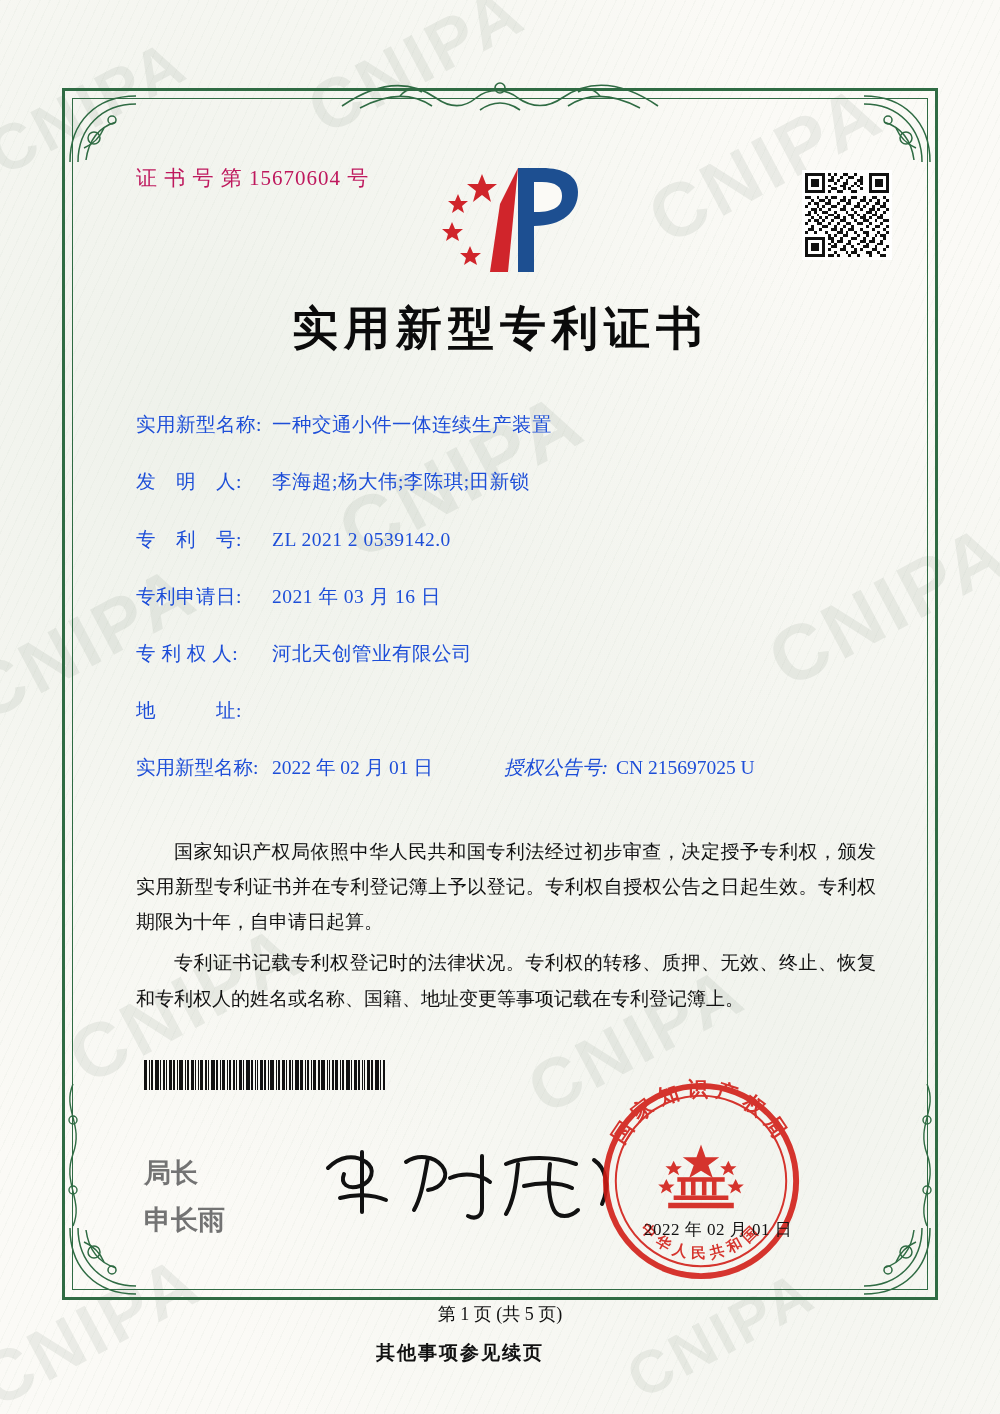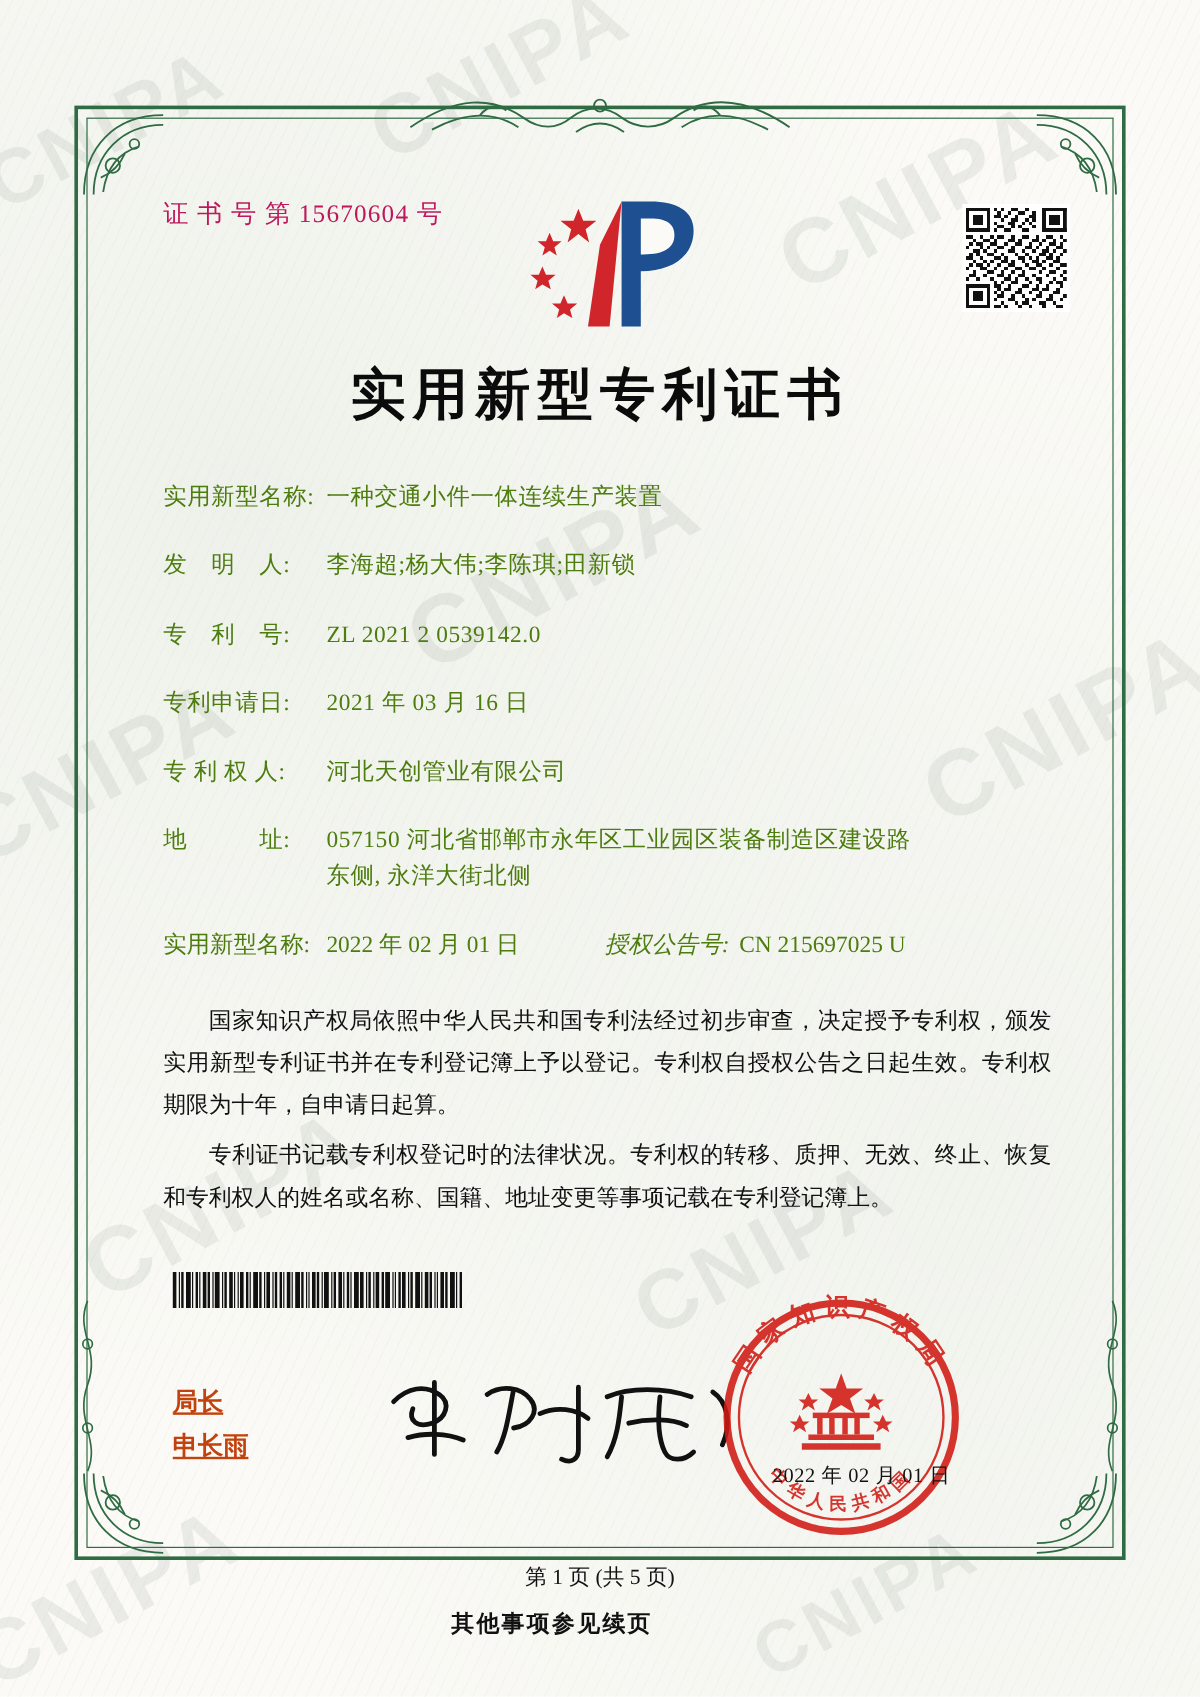--- a/index.html
+++ b/index.html
@@ -147,24 +147,24 @@
     text-align: center;
     font-size: 46px;
     font-weight: bold;
     letter-spacing: 6px;
     color: #0b0b0b;
   }
 
   .fields {
     position: absolute;
     left: 36px;
-    top: 280px;
+    top: 290px;
     width: 740px;
     font-size: 19.5px;
-    color: #4d7c0f;
+    color: #1d4ed8;
   }
   .field-row {
     display: flex;
     align-items: flex-start;
     margin-bottom: 28px;
     line-height: 1.5;
   }
   .field-label {
     width: 136px;
     flex: 0 0 136px;
@@ -218,25 +218,24 @@
     background: #111;
     height: 100%;
     margin-right: 1.5px;
   }
 
   
   .sig-block {
     position: absolute;
     left: 44px;
     top: 1030px;
-    font-size: 21px;
-    color: #c2410c;
+    font-size: 27px;
+    color: #737373;
     line-height: 1.75;
     font-weight: bold;
-    text-decoration: underline;
   }
   .sig-script {
     position: absolute;
     left: 210px;
     top: 1018px;
     width: 320px;
     height: 90px;
     color: #111;
   }
   .sig-script svg { width:100%; height:100%; display:block; }
@@ -629,24 +628,20 @@
         <div class="field-value">2021 年 03 月 16 日</div>
       </div>
 
       <div class="field-row">
         <div class="field-label">专 利 权 人:</div>
         <div class="field-value">河北天创管业有限公司</div>
       </div>
 
       <div class="field-row">
         <div class="field-label">地　　　址:</div>
-        <div class="field-value">
-          <span class="l2">057150  河北省邯郸市永年区工业园区装备制造区建设路</span>
-          <span class="l2">东侧, 永洋大街北侧</span>
-        </div>
       </div>
 
       <div class="pub-row">
         <div class="p1-label">实用新型名称:</div>
         <div class="p1-value">2022 年 02 月 01 日</div>
         <div class="p2-label">授权公告号:</div>
         <div class="p2-value">CN 215697025 U</div>
       </div>
     </div>
 

